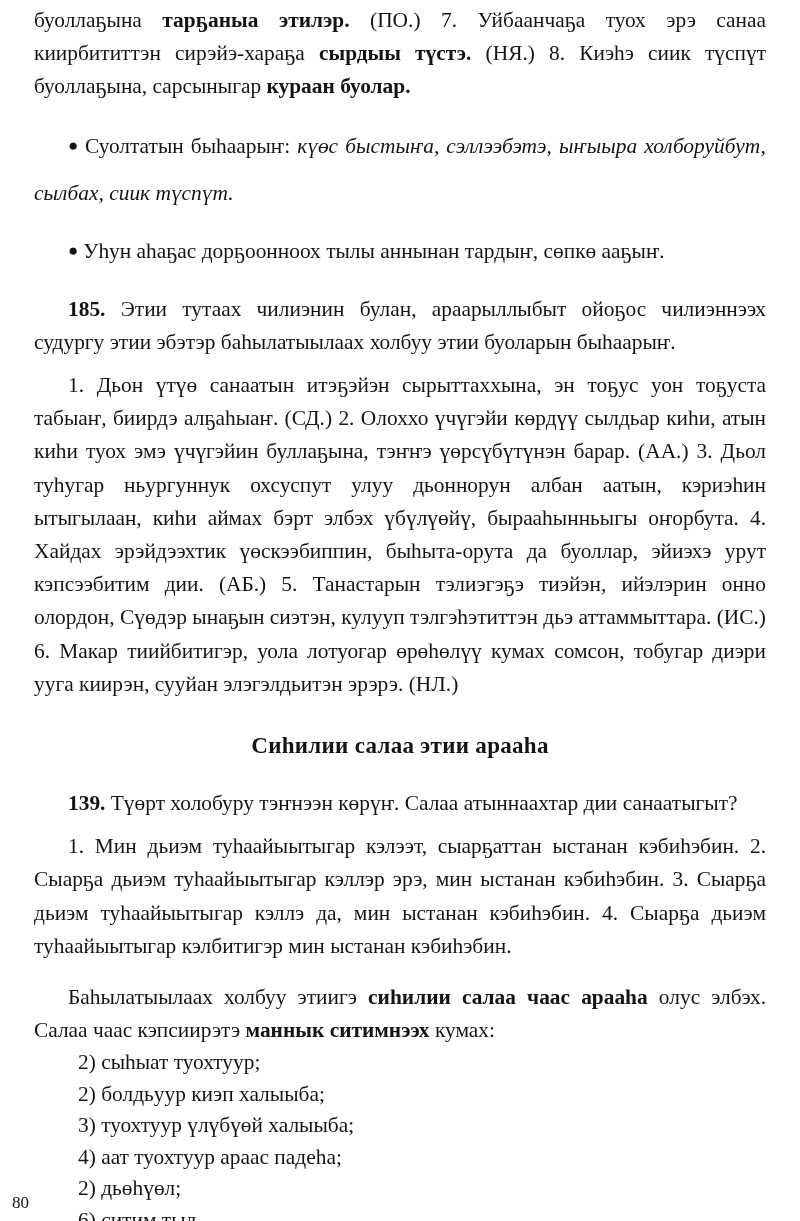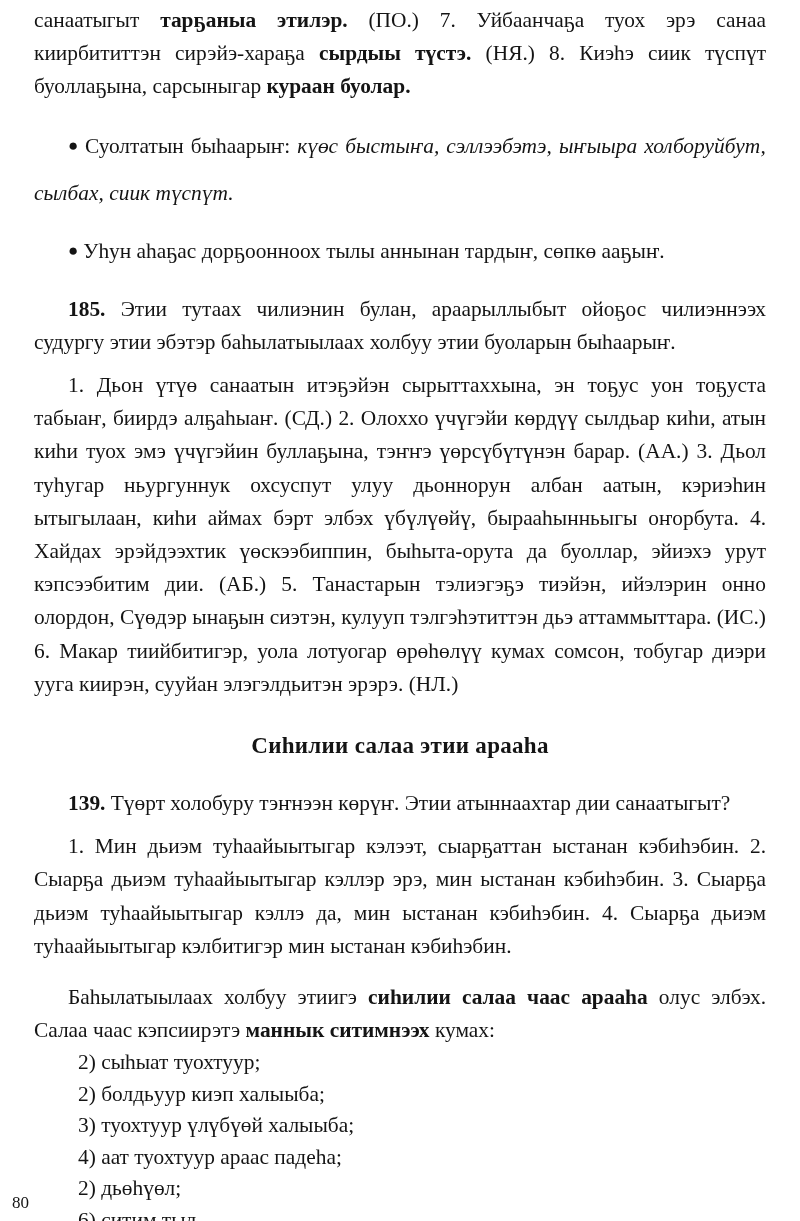--- a/index.html
+++ b/index.html
@@ -82,21 +82,21 @@
     bottom: 6px;
     font-size: 17px;
     line-height: 24px;
   }
 </style>
 </head>
 <body>
 
 <div class="page">
 
-  <p class="para-cont"><span>санаатыгыт </span><b>тарҕаныа этилэр.</b><span> (ПО.) 7. Уйбаанчаҕа туох эрэ санаа киирбититтэн сирэйэ-хараҕа </span><b>сырдыы түстэ.</b><span> (НЯ.) 8. Киэһэ сиик түспүт буоллаҕына, сарсыныгар </span><b>кураан буолар.</b></p>
+  <p class="para-cont"><span>буоллаҕына </span><b>тарҕаныа этилэр.</b><span> (ПО.) 7. Уйбаанчаҕа туох эрэ санаа киирбититтэн сирэйэ-хараҕа </span><b>сырдыы түстэ.</b><span> (НЯ.) 8. Киэһэ сиик түспүт буоллаҕына, сарсыныгар </span><b>кураан буолар.</b></p>
 
   <div class="gap-md"></div>
 
   <p class="bullet-row"><span class="bullet-dot">●</span><span>Суолтатын быһаарыҥ: </span><i>күөс быстыҥа, сэллээбэтэ, ыҥыыра холборуйбут, сылбах, сиик түспүт.</i></p>
 
   <div class="gap-sm"></div>
 
   <p class="bullet-row"><span class="bullet-dot">●</span><span>Уһун аһаҕас дорҕоонноох тылы аннынан тардыҥ, сөпкө ааҕыҥ.</span></p>
 
   <div class="gap-md"></div>
@@ -106,21 +106,21 @@
   <div class="gap-sm"></div>
 
   <p class="para-indent">1. Дьон үтүө санаатын итэҕэйэн сырыттаххына, эн тоҕус уон тоҕуста табыаҥ, биирдэ алҕаһыаҥ. (СД.) 2. Олоххо үчүгэйи көрдүү сылдьар киһи, атын киһи туох эмэ үчүгэйин буллаҕына, тэҥҥэ үөрсүбүтүнэн барар. (АА.) 3. Дьол туһугар ньургуннук охсуспут улуу дьоннорун албан аатын, кэриэһин ытыгылаан, киһи аймах бэрт элбэх үбүлүөйү, бырааһынньыгы оҥорбута. 4. Хайдах эрэйдээхтик үөскээбиппин, быһыта-орута да буоллар, эйиэхэ урут кэпсээбитим дии. (АБ.) 5. Танастарын тэлиэгэҕэ тиэйэн, ийэлэрин онно олордон, Сүөдэр ынаҕын сиэтэн, кулууп тэлгэһэтиттэн дьэ аттаммыттара. (ИС.) 6. Макар тиийбитигэр, уола лотуогар өрөһөлүү кумах сомсон, тобугар диэри ууга киирэн, сууйан элэгэлдьитэн эрэрэ. (НЛ.)</p>
 
   <div class="gap-xl"></div>
 
   <h2 class="section-title">Сиһилии салаа этии арааһа</h2>
 
   <div class="gap-lg"></div>
 
-  <p class="para-indent"><b class="ex-num">139.</b><span> Түөрт холобуру тэҥнээн көрүҥ. Этии атыннаахтар дии санаатыгыт?</span></p>
+  <p class="para-indent"><b class="ex-num">139.</b><span> Түөрт холобуру тэҥнээн көрүҥ. Салаа атыннаахтар дии санаатыгыт?</span></p>
 
   <div class="gap-sm"></div>
 
   <p class="para-indent">1. Мин дьиэм туһаайыытыгар кэлээт, сыарҕаттан ыстанан кэбиһэбин. 2. Сыарҕа дьиэм туһаайыытыгар кэллэр эрэ, мин ыстанан кэбиһэбин. 3. Сыарҕа дьиэм туһаайыытыгар кэллэ да, мин ыстанан кэбиһэбин. 4. Сыарҕа дьиэм туһаайыытыгар кэлбитигэр мин ыстанан кэбиһэбин.</p>
 
   <div class="gap-md"></div>
 
   <p class="para-indent"><span>Баһылатыылаах холбуу этиигэ </span><b>сиһилии салаа чаас арааһа</b><span> олус элбэх. Салаа чаас кэпсиирэтэ </span><b>маннык ситимнээх</b><span> кумах:</span></p>
 
   <ul class="plain-list">

